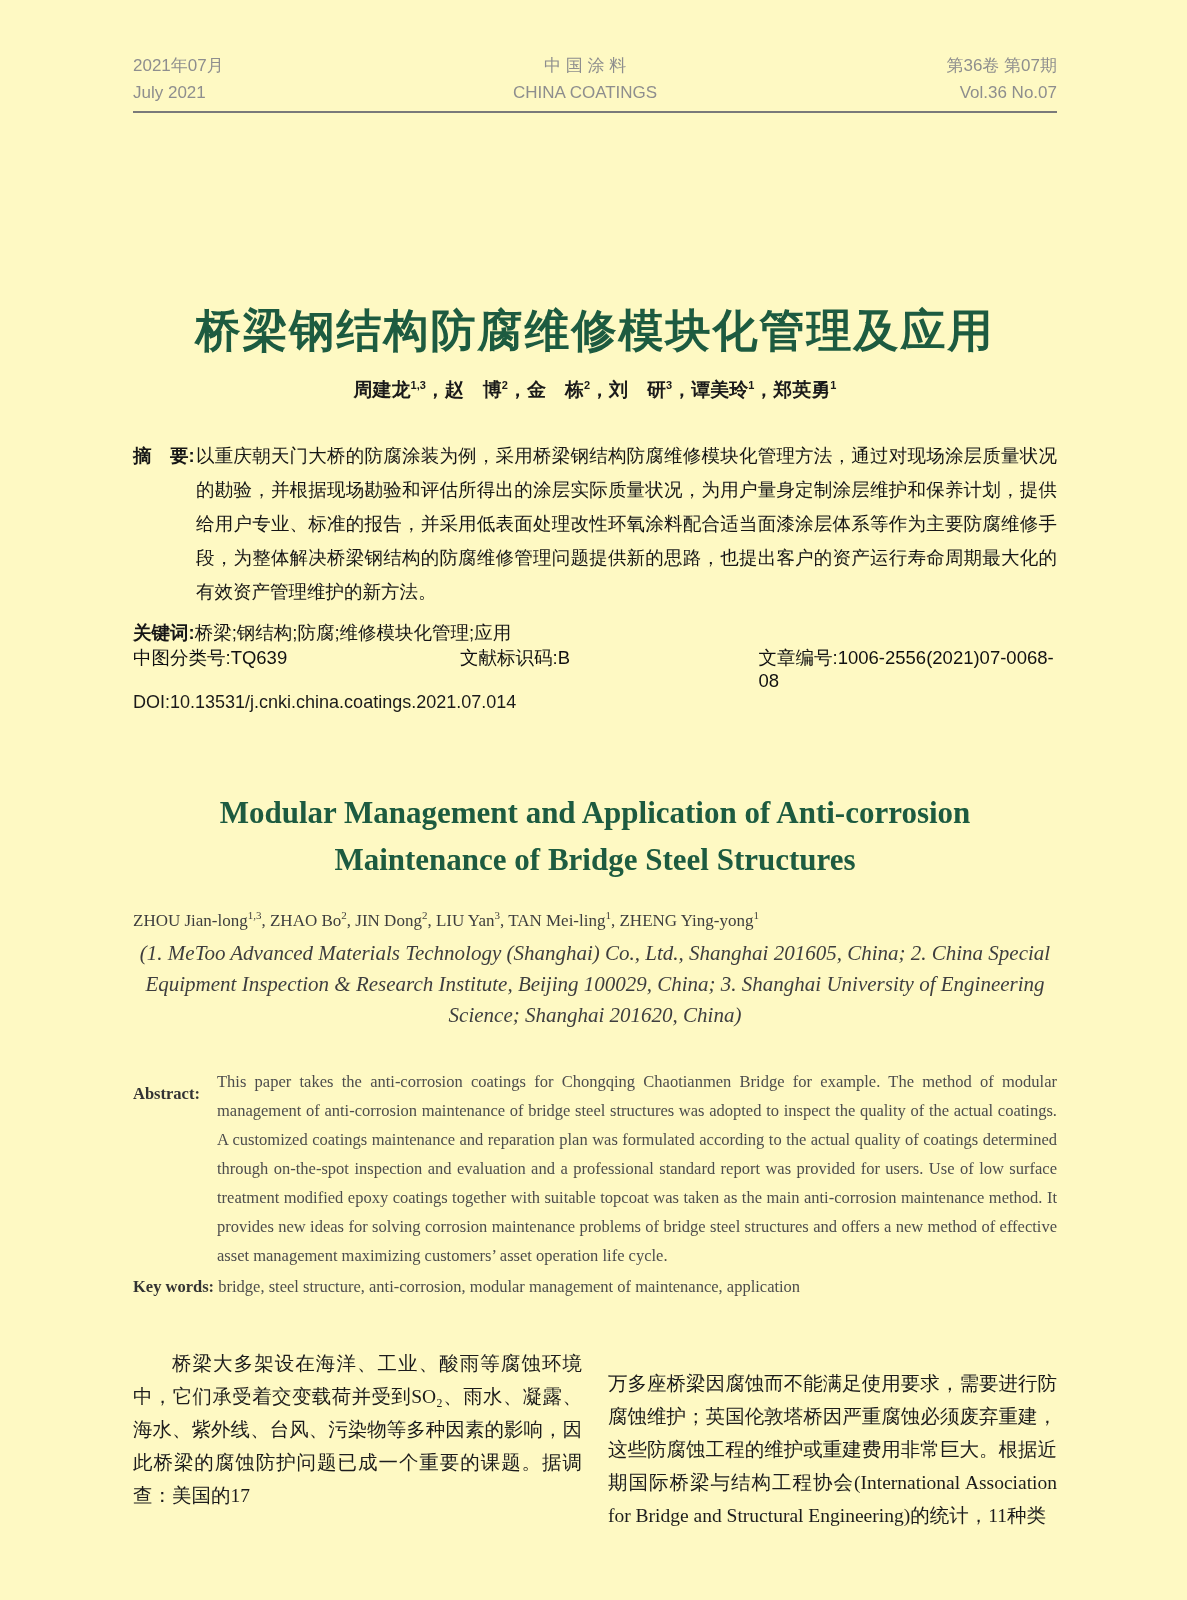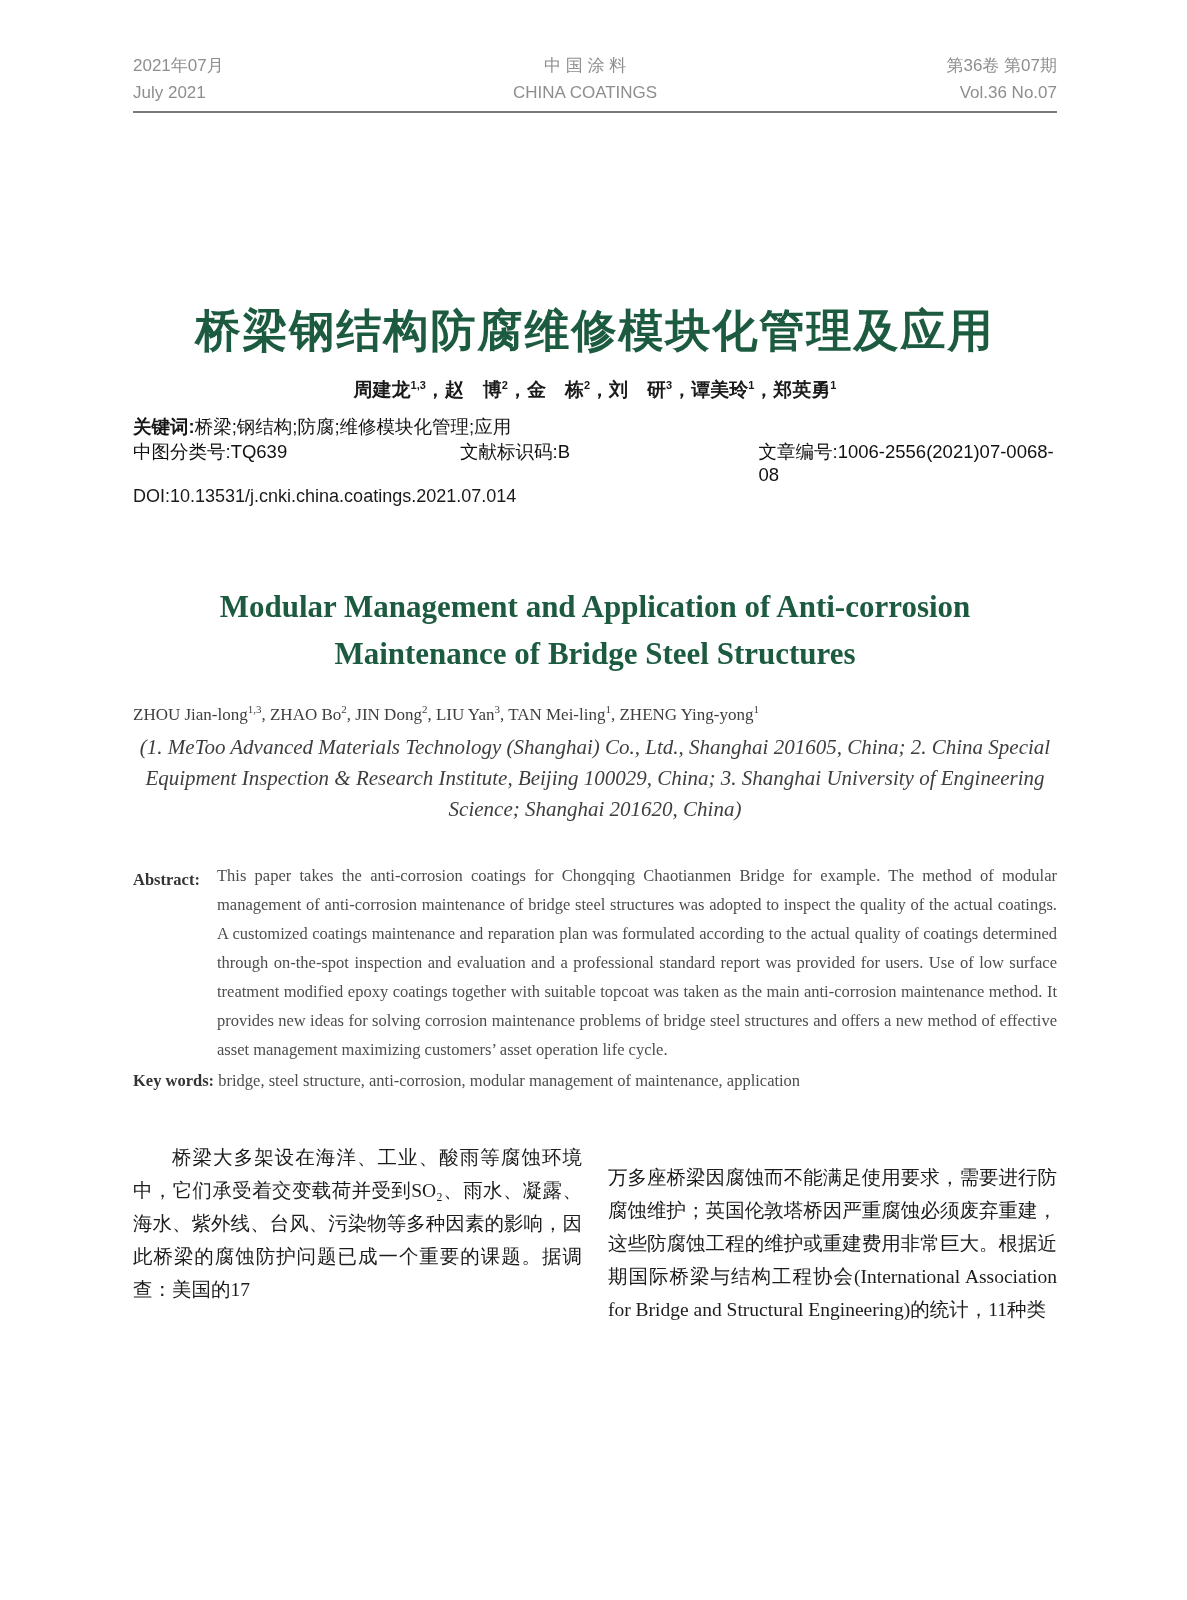--- a/index.html
+++ b/index.html
@@ -1,18 +1,18 @@
 <!DOCTYPE html>
 <html><head>
 <meta charset="utf-8">
 <style>
   * { margin: 0; padding: 0; box-sizing: border-box; }
   html, body { background: #e9e9e9; }
   .page {
-    width: 1187px; height: 1600px; margin: 0 auto; background: #ffffff;
+    width: 1187px; height: 1600px; margin: 0 auto; background: #fef9c3;
     padding: 52px 130px 0 133px; overflow: hidden; position: relative;
     font-family: "Liberation Sans", "DejaVu Sans", sans-serif; color: #222;
   }
   
   .jheader { display: flex; justify-content: space-between; color: #8e8e8e;
     font-size: 17px; line-height: 27px; }
   .jheader .h-center { text-align: center; }
   .jheader .h-right { text-align: right; }
   .h-rule { margin-top: 5px; border-top: 2px solid #7a7a7a; }
   
@@ -38,21 +38,21 @@
   .title-en { margin-top: 76px; text-align: center; font-size: 31px; line-height: 47px;
     font-weight: bold; color: #1d5b40;
     font-family: "Liberation Serif", "DejaVu Serif", serif; }
   .authors-en { margin-top: 26px; text-align: left; font-size: 17px; color: #3e3e3e;
     font-family: "Liberation Serif", "DejaVu Serif", serif; }
   .affil-en { margin-top: 7px; text-align: center; font-size: 21px; line-height: 31px;
     font-style: italic; color: #3e3e3e;
     font-family: "Liberation Serif", "DejaVu Serif", serif; }
   .abstract-en { margin-top: 36px; padding-left: 84px; font-size: 16.5px; line-height: 29px;
     color: #4d4d4d; font-family: "Liberation Serif", "DejaVu Serif", serif; }
-  .abstract-en .lbl-en { position: absolute; left: 0; top: 4px; font-weight: bold; color: #333; }
+  .abstract-en .lbl-en { position: absolute; left: 0; top: 12px; font-weight: bold; color: #333; }
   .keywords-en { margin-top: 7px; font-size: 16.5px; color: #4d4d4d;
     font-family: "Liberation Serif", "DejaVu Serif", serif; }
   .keywords-en .lbl-en { font-weight: bold; color: #333; }
   
   .columns { margin-top: 50px; display: grid; grid-template-columns: 1fr 1fr; column-gap: 26px; }
   .sec-heading { color: #20614a; font-size: 23px; font-weight: bold; margin-bottom: 12px;
     font-family: "Liberation Sans", "DejaVu Sans", sans-serif; }
   .body-cn { font-family: "Liberation Serif", "DejaVu Serif", serif; font-size: 19.5px;
     line-height: 33px; text-align: justify; color: #1c1c1c; }
   .indent { text-indent: 2em; }
@@ -79,20 +79,24 @@
   </header>
   <div class="h-rule"></div>
 
   <h1 class="title-cn">桥梁钢结构防腐维修模块化管理及应用</h1>
 
   <div class="authors-cn">
     <span><span>周建龙</span><sup>1,3</sup><span>，</span></span><span><span>赵　博</span><sup>2</sup><span>，</span></span><span><span>金　栋</span><sup>2</sup><span>，</span></span><span><span>刘　研</span><sup>3</sup><span>，</span></span><span><span>谭美玲</span><sup>1</sup><span>，</span></span><span><span>郑英勇</span><sup>1</sup><span></span></span>
   </div>
 
 
+  <div class="abstract-cn hang">
+    <span class="lbl">摘　要:</span>
+    <div>以重庆朝天门大桥的防腐涂装为例，采用桥梁钢结构防腐维修模块化管理方法，通过对现场涂层质量状况的勘验，并根据现场勘验和评估所得出的涂层实际质量状况，为用户量身定制涂层维护和保养计划，提供给用户专业、标准的报告，并采用低表面处理改性环氧涂料配合适当面漆涂层体系等作为主要防腐维修手段，为整体解决桥梁钢结构的防腐维修管理问题提供新的思路，也提出客户的资产运行寿命周期最大化的有效资产管理维护的新方法。</div>
+  </div>
 
   <div class="keywords-cn">
     <span class="lbl">关键词:</span><span>桥梁;钢结构;防腐;维修模块化管理;应用</span>
   </div>
 
   <div class="meta-row">
     <span>中图分类号:TQ639</span>
     <span>文献标识码:B</span>
     <span>文章编号:1006-2556(2021)07-0068-08</span>
   </div>

